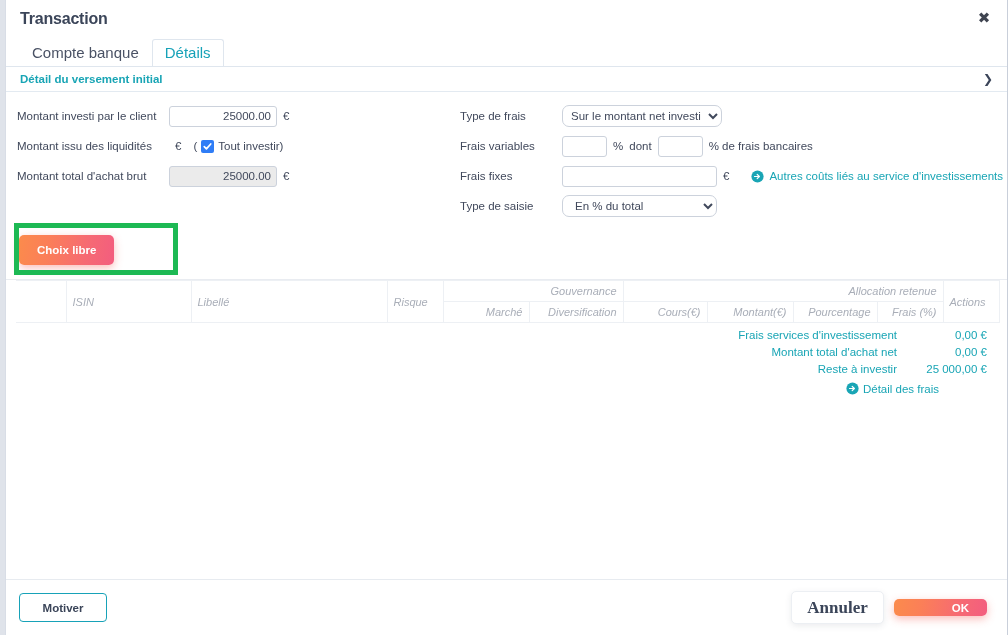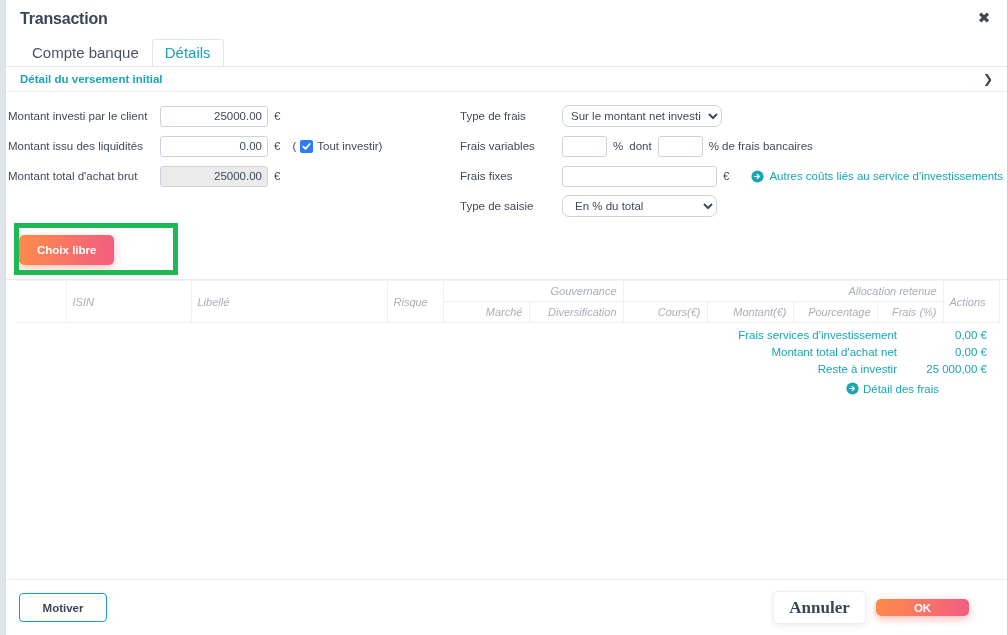--- a/index.html
+++ b/index.html
@@ -104,21 +104,21 @@
     font-family: "DejaVu Sans", sans-serif;
   }
 
   
   .form-area {
     flex: 0 0 auto;
     display: flex;
     padding: 9px 0 0 0;
     position: relative;
   }
-  .col-left  { width: 450px; padding-left: 2px; }
+  .col-left  { width: 450px; padding-left: 11px; }
   .col-right { flex: 1; padding-left: 4px; }
 
   .frow {
     display: flex;
     align-items: center;
     height: 30px;
   }
   .flabel {
     font-size: 11.5px;
     color: #41495c;
@@ -301,22 +301,23 @@
     font-size: 17px;
     font-weight: bold;
     cursor: pointer;
     box-shadow: 0 2px 6px rgba(60,70,90,0.10);
     font-family: Liberation Serif, serif;
   }
   .btn-ok {
     height: 17px;
     min-width: 93px;
     margin-left: 10px;
-    margin-right: 25px;
-    font-size: 11.5px;
+    margin-right: 7px;
+    font-size: 11.5px;
+    text-align: right;
   }
 </style>
 </head>
 <body>
 
 <div class="modal">
 
   <div class="modal-header">
     <div class="modal-title">Transaction</div>
     <div class="close-icon">✖</div>
@@ -337,21 +338,20 @@
     <div class="col-left">
 
       <div class="frow">
         <span class="flabel">Montant investi par le client</span>
         <input class="txt amount" value="25000.00" style="">
         <span class="unit">€</span>
       </div>
 
       <div class="frow">
         <span class="flabel">Montant issu des liquidités</span>
-        <input class="txt amount" value="0.00" style="">
         <span class="unit">€</span>
         <span class="paren">
           <span>(</span>
           <span class="chk">
             <svg width="9" height="9" viewBox="0 0 10 10">
                 <path d="M1.4 5.2 L3.8 7.6 L8.6 2.2" stroke="#fff" stroke-width="1.9" fill="none" stroke-linecap="round" stroke-linejoin="round"></path>
               </svg>
           </span>
           <span>Tout investir</span>
           <span>)</span>

